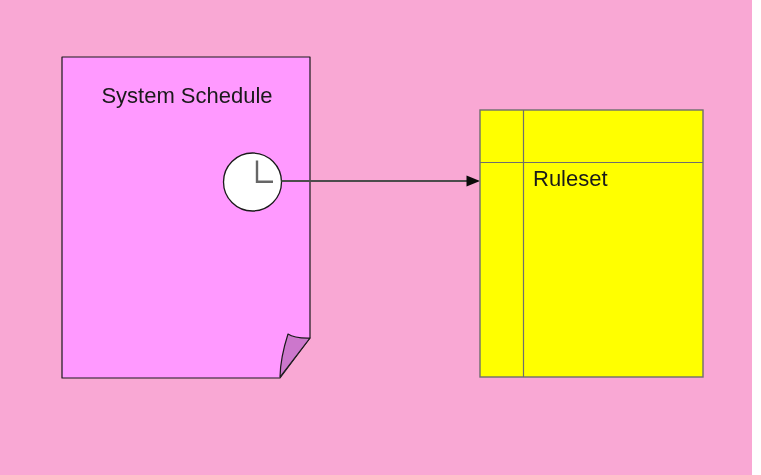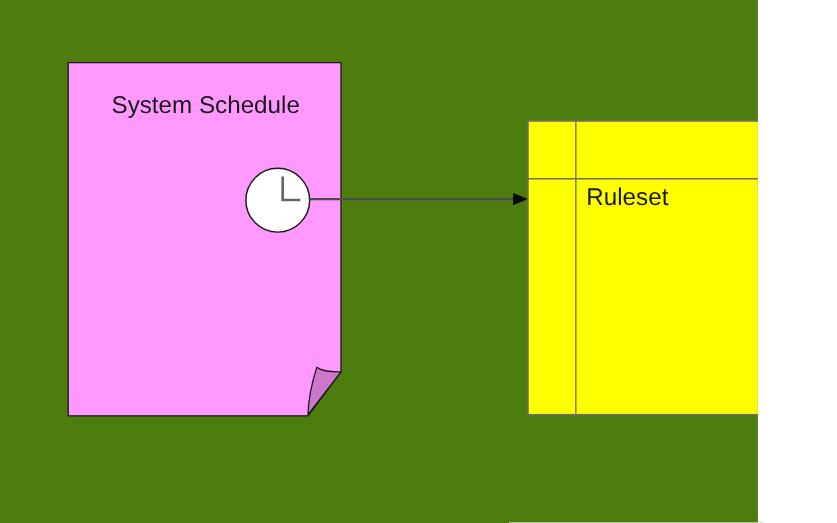--- a/index.html
+++ b/index.html
@@ -2,23 +2,23 @@
 <html><head>
 <meta charset="utf-8">
 <style>
   html, body {
     margin: 0;
     padding: 0;
     background: #ffffff;
   }
   .canvas-wrap {
     position: relative;
-    width: 689px;
+    width: 752px;
     height: 475px;
-    background: #4d7c0f;
+    background: #f9a8d4;
     overflow: hidden;
     text-decoration: underline;
   }
   svg {
     display: block;
   }
   .doc-body {
     stroke: #1a1a1a;
     stroke-width: 1.2;
     stroke-linejoin: round;

